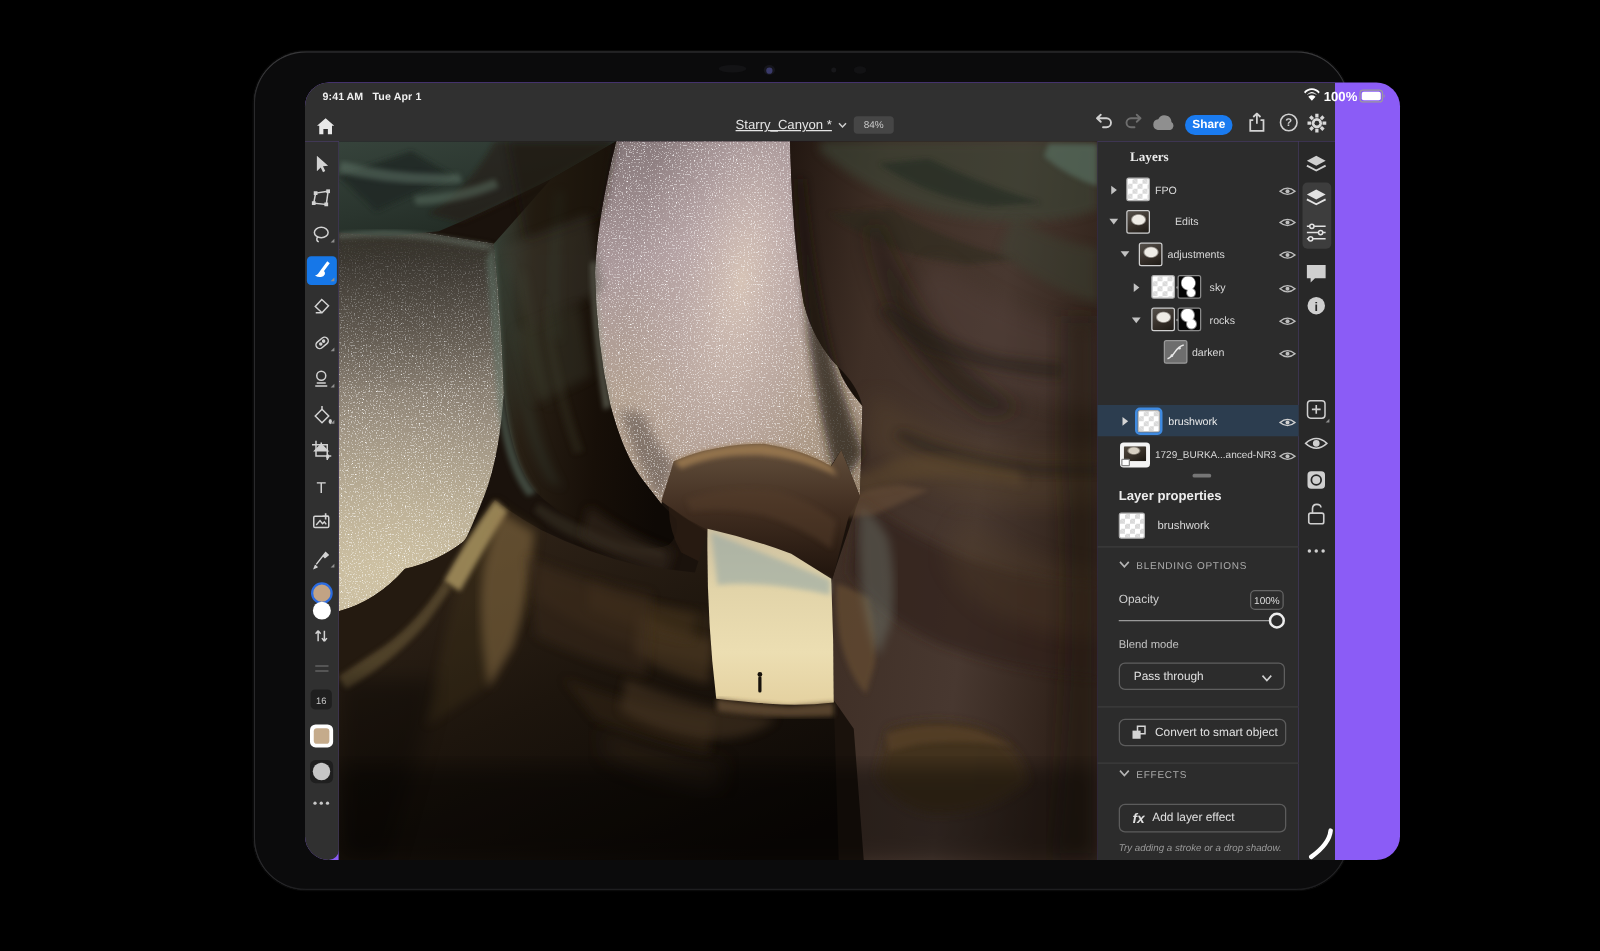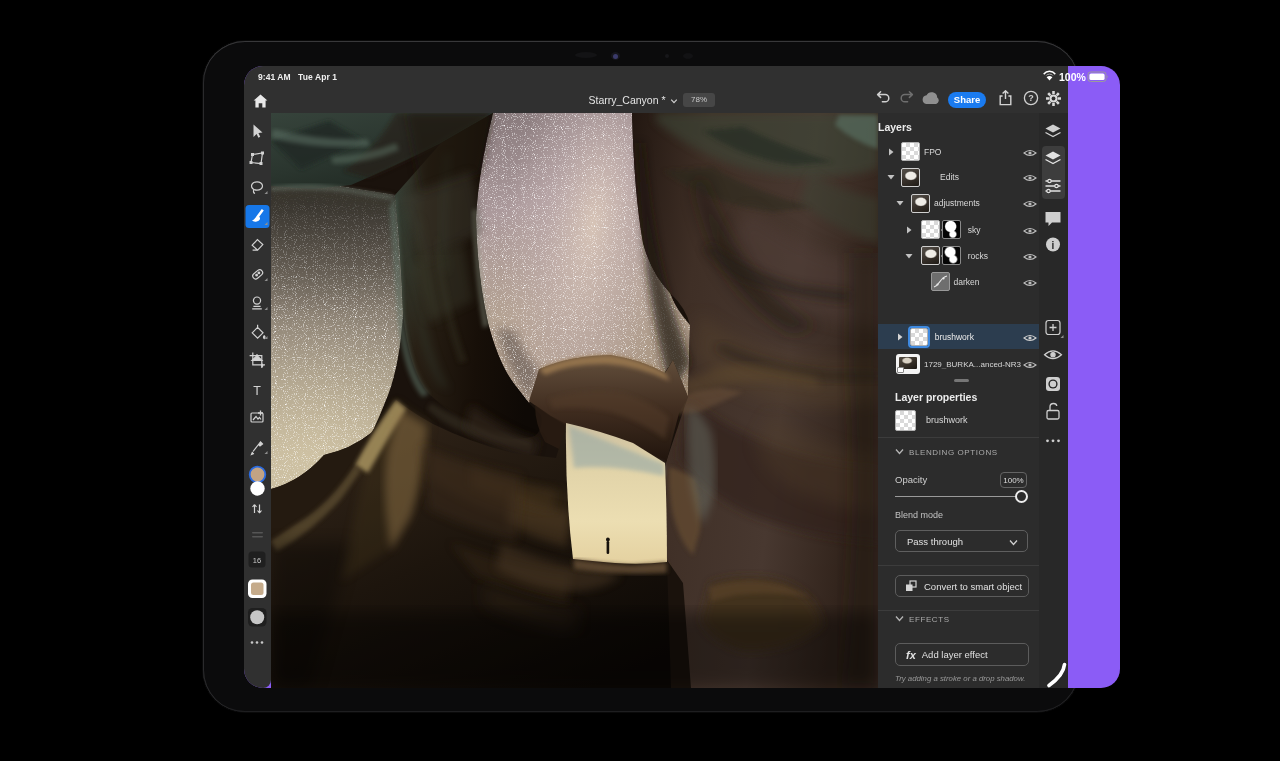--- a/index.html
+++ b/index.html
@@ -6,21 +6,21 @@
   *{box-sizing:border-box;font-family:"Liberation Sans",sans-serif;}
   .abs{position:absolute;}
   #tablet{position:absolute;left:203px;top:41px;width:876px;height:671px;background:#0b0b0c;border-radius:42px;box-shadow:inset 0 1px 0 #38383a, inset 1px 0 0 #2a2a2c, inset -1px 0 0 #232325, inset 0 -1px 0 #1e1e20, 0 0 0 1px #0a0a0a;}
   
   .cam{position:absolute;border-radius:50%;}
   #screen{position:absolute;left:229px;top:66px;width:876px;height:622px;background:#8b5cf6;border-radius:19px;overflow:hidden;margin-left:15px;}
   
   #topbar{position:absolute;left:0;top:0;width:824px;height:47px;background:#303030;}
   #statusL{position:absolute;left:14px;top:6px;font-size:8.5px;font-weight:bold;color:#f0f0f0;letter-spacing:.1px;}
   #statusR{position:absolute;right:8px;top:4px;height:12px;color:#fff;}
-  #title{position:absolute;left:289px;top:28px;width:200px;text-align:center;font-size:10.5px;color:#e4e4e4;}
+  #title{position:absolute;left:289px;top:28px;width:200px;text-align:center;font-size:10.5px;color:#e4e4e4;text-decoration:underline;}
   #zoombadge{position:absolute;left:439px;top:27px;width:32px;height:14px;background:#464646;border-radius:3px;color:#c9c9c9;font-size:8px;text-align:center;line-height:14px;}
   .topico{position:absolute;top:24px;}
   #sharebtn{position:absolute;left:704px;top:26px;width:38px;height:16px;background:#1a7bf0;border-radius:8px;color:#fff;font-size:9.5px;font-weight:bold;text-align:center;line-height:16px;}
   
   #ltool{position:absolute;left:0;top:47px;width:27px;height:575px;background:#303030;border-radius:0 0 8px 0;}
   
   #panel{position:absolute;left:634px;top:47px;width:161px;height:575px;background:#2c2c2c;}
   
   #rail{position:absolute;left:795px;top:47px;width:29px;height:575px;background:#282828;}
   
@@ -68,21 +68,21 @@
     </svg>
   </div>
   <div id="homeic">
       <svg width="15" height="14" viewBox="0 0 15 14">
         <path d="M7.5 0.6 L14.4 6.6 L12.6 6.6 L12.6 13.4 L9.3 13.4 L9.3 9.2 L5.7 9.2 L5.7 13.4 L2.4 13.4 L2.4 6.6 L0.6 6.6 Z" fill="#e8e8e8"></path>
       </svg>
     </div>
   <div id="title">Starry_Canyon *<svg width="8" height="8" viewBox="0 0 8 8" style="margin-left:4px;">
         <path d="M1.2 2.6 L4 5.6 L6.8 2.6" stroke="#cfcfcf" stroke-width="1.2" fill="none"></path>
       </svg></div>
-  <div id="zoombadge">78%</div>
+  <div id="zoombadge">84%</div>
   <div class="topico" style="left:632px;">
       <svg width="15" height="14" viewBox="0 0 15 14">
         <path d="M4.6 1.8 L1.6 4.6 L4.6 7.4 M1.6 4.6 L9.2 4.6 A3.6 3.6 0 0 1 9.2 11.8 L6.4 11.8" stroke="#cfcfcf" stroke-width="1.5" fill="none" stroke-linecap="round" stroke-linejoin="round"></path>
       </svg>
     </div>
   <div class="topico" style="left:655px;">
       <svg width="15" height="14" viewBox="0 0 15 14">
         <path d="M10.4 1.8 L13.4 4.6 L10.4 7.4 M13.4 4.6 L5.8 4.6 A3.6 3.6 0 0 0 5.8 11.8 L8.6 11.8" stroke="#6e6e6e" stroke-width="1.5" fill="none" stroke-linecap="round" stroke-linejoin="round"></path>
       </svg>
     </div>
@@ -355,21 +355,21 @@
       <path d="M20.5 81 L23.5 81 L23.5 78 Z"></path>
           <path d="M20.5 112 L23.5 112 L23.5 109 Z"></path>
       <path d="M20.5 168 L23.5 168 L23.5 165 Z"></path>
           <path d="M20.5 197 L23.5 197 L23.5 194 Z"></path>
       <path d="M20.5 226 L23.5 226 L23.5 223 Z"></path>
           <path d="M20.5 341 L23.5 341 L23.5 338 Z"></path>
     </g>
   </svg>
   </div>
   <div id="panel">
-    <div class="panel-h" style="position:absolute;left:0;top:8px;">Layers</div>
+    <div class="panel-h" style="position:absolute;left:26px;top:8px;font-family:Liberation Serif, serif;">Layers</div>
     <div class="lrow" style="top:25.5px;">
       <svg class="arr" style="left:10px;" width="6" height="8" viewBox="0 0 6 8">
           <path d="M1 0.5 L5.5 4 L1 7.5 Z" fill="#c2c2c2"></path>
         </svg>
       <div class="thumb chk" style="left:23px;width:19px;height:19px;top:3.5px;"></div>
       <div class="nm" style="left:46px;">FPO</div>
       <svg class="eye" style="top:7px;" width="14" height="11" viewBox="0 0 14 11">
           <path d="M1 5.5 Q7 0.5 13 5.5 Q7 10.5 1 5.5 Z" fill="none" stroke="#bdbdbd" stroke-width="1.1"></path>
           <circle cx="7" cy="5.5" r="1.6" fill="#bdbdbd"></circle>
         </svg>

